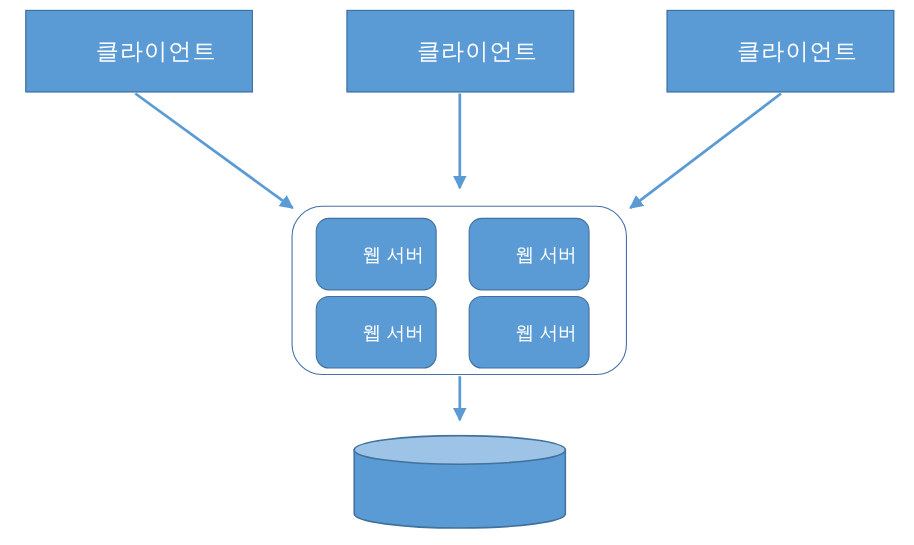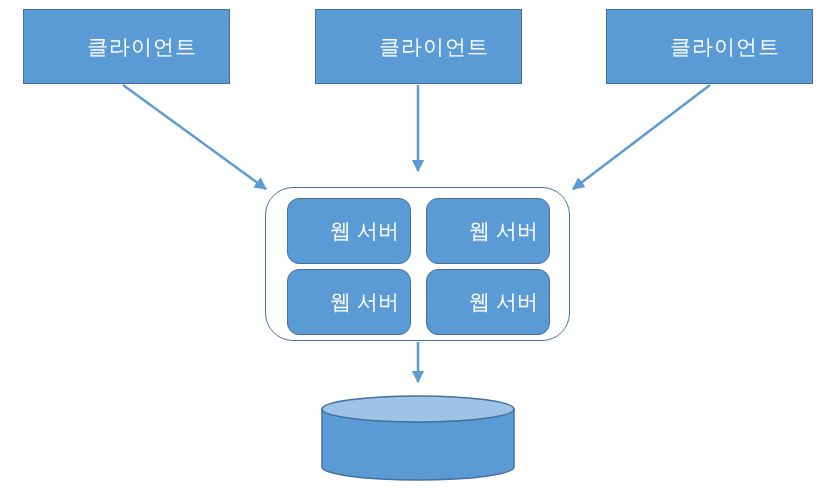--- a/index.html
+++ b/index.html
@@ -42,24 +42,24 @@
     box-sizing: border-box;
     left: 265px;
     top: 187px;
     width: 305px;
     height: 154px;
     background: #ffffff;
     border: 1.5px solid #4472a8;
     border-radius: 28px;
   }
   .server-box {
-    width: 124px;
+    width: 110px;
     height: 66px;
     border-radius: 12px;
-    font-size: 21px;
+    font-size: 17px;
   }
   .server-1 { left: 287px; top: 198px; }
   .server-2 { left: 426px; top: 198px; }
   .server-3 { left: 287px; top: 269px; }
   .server-4 { left: 426px; top: 269px; }
   .cylinder-svg {
     position: absolute;
     left: 321px;
     top: 395px;
   }

